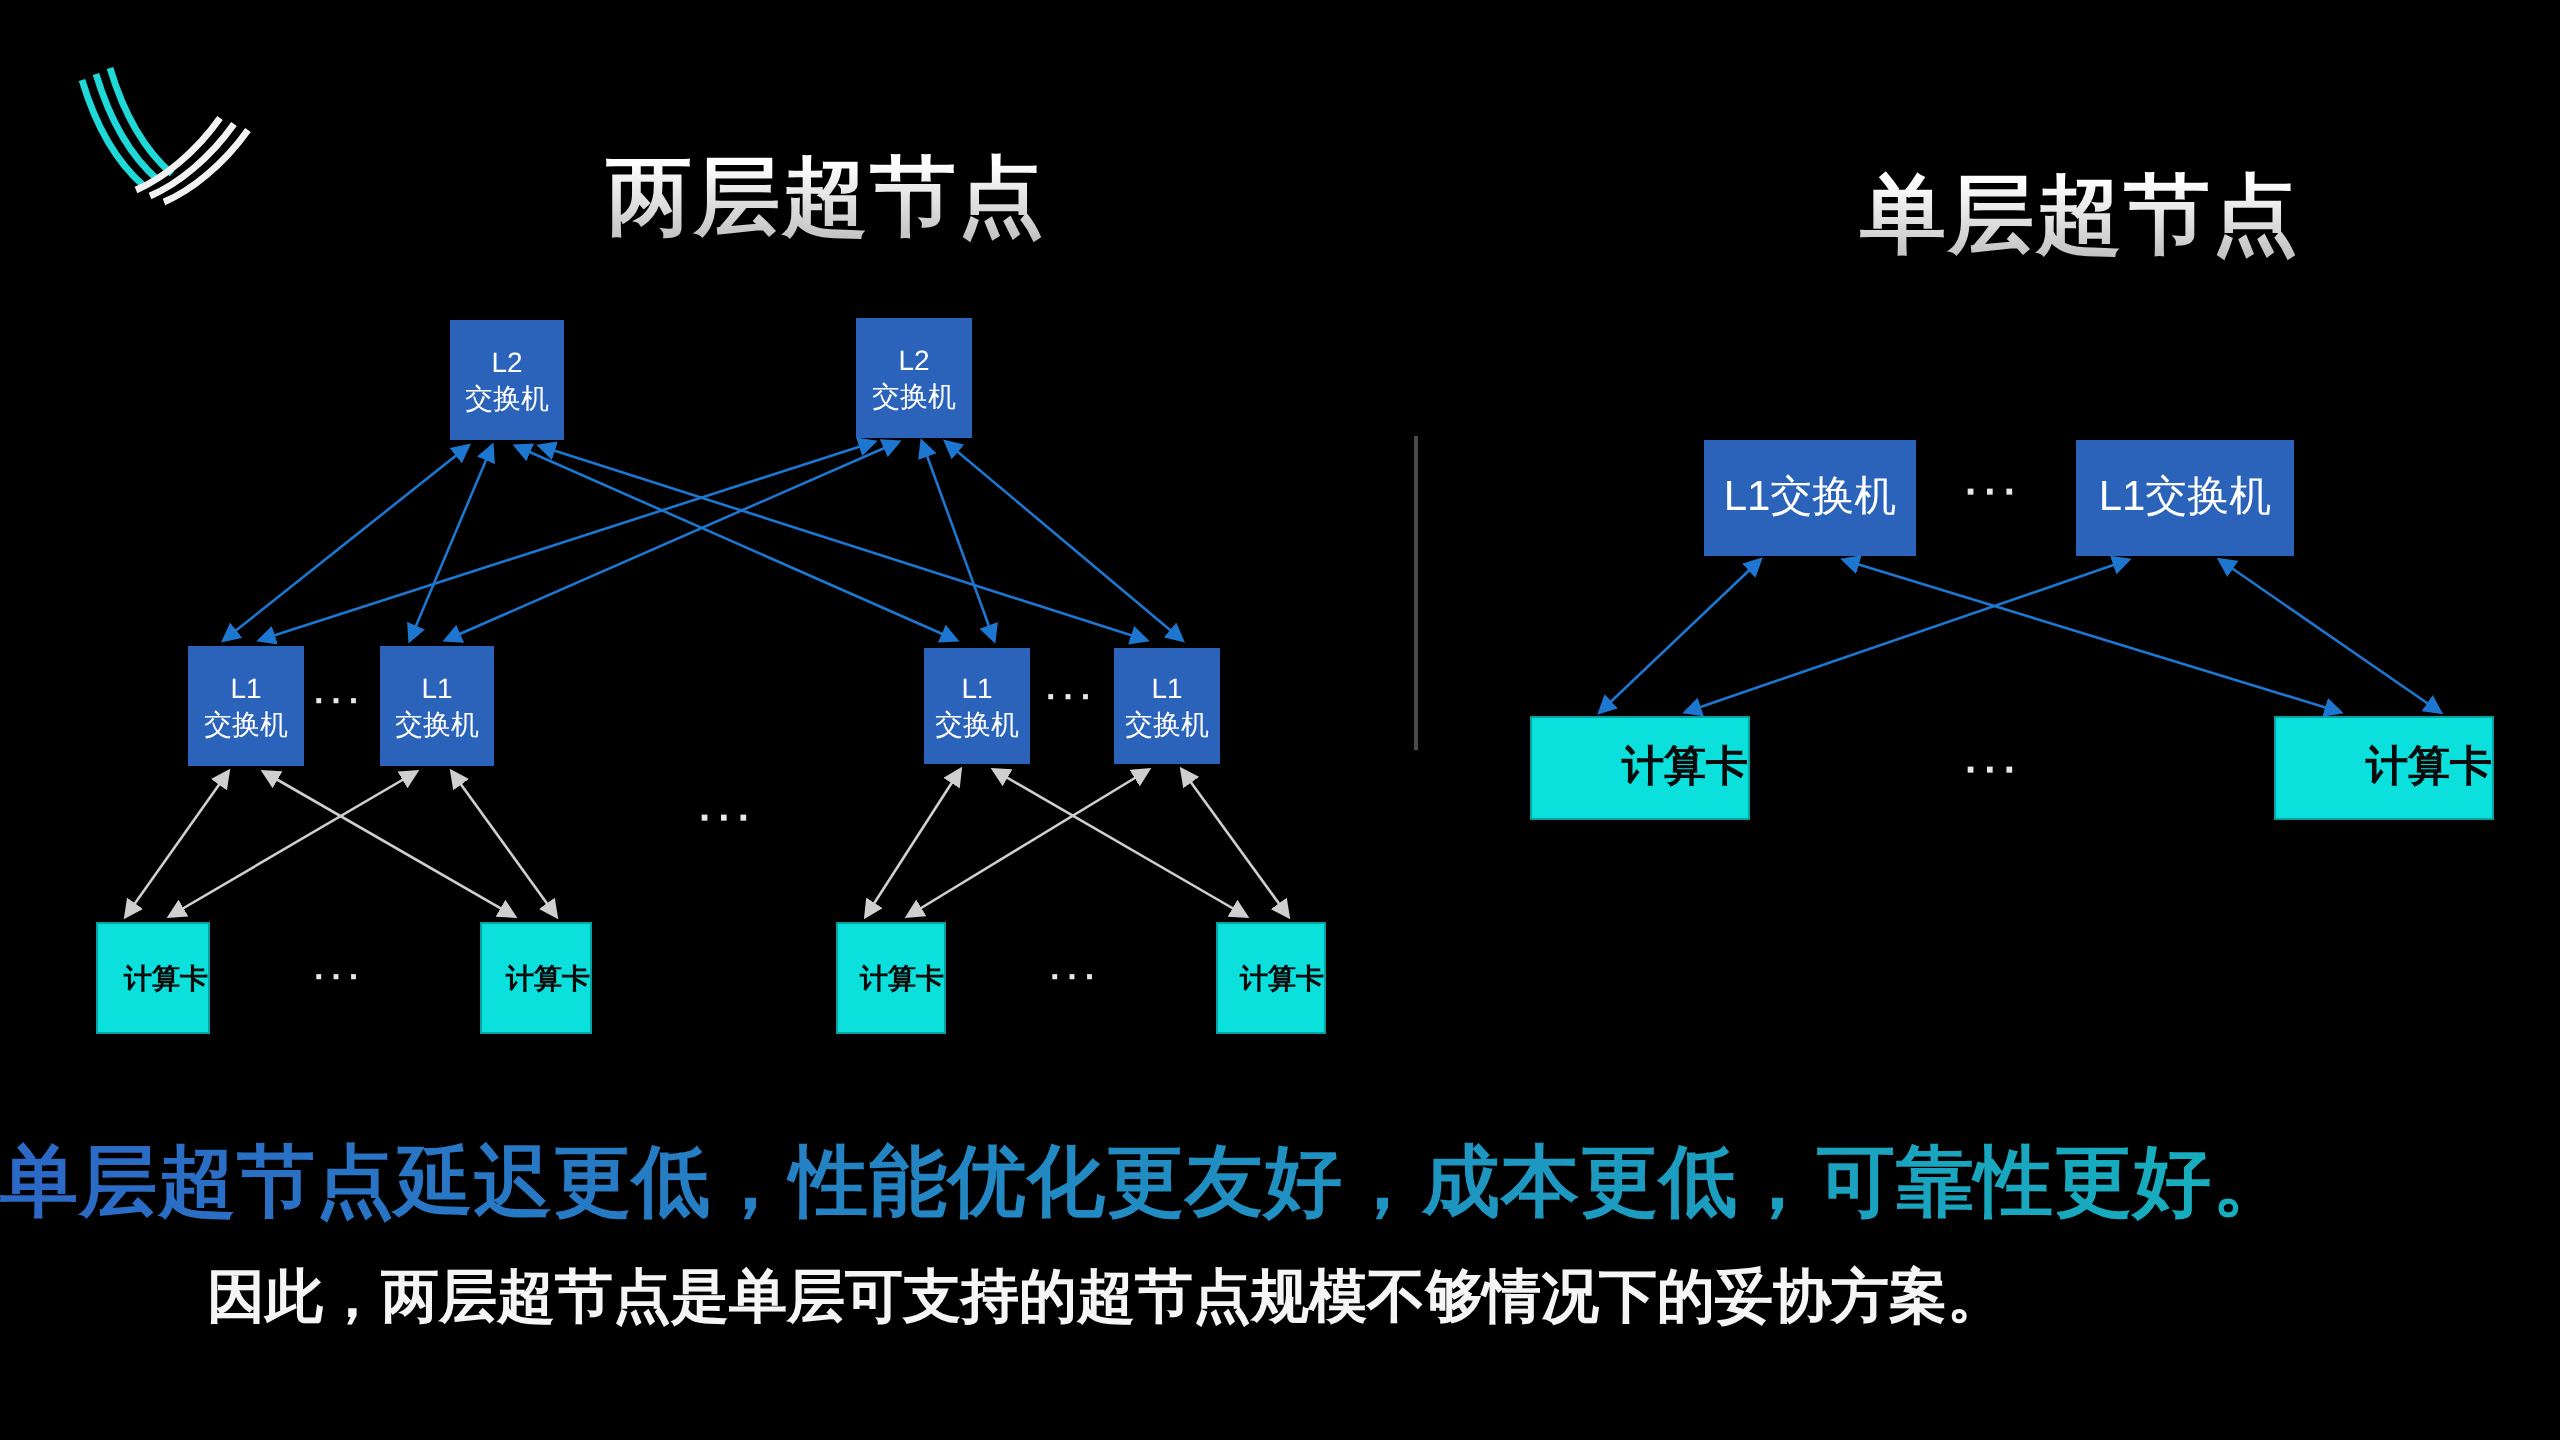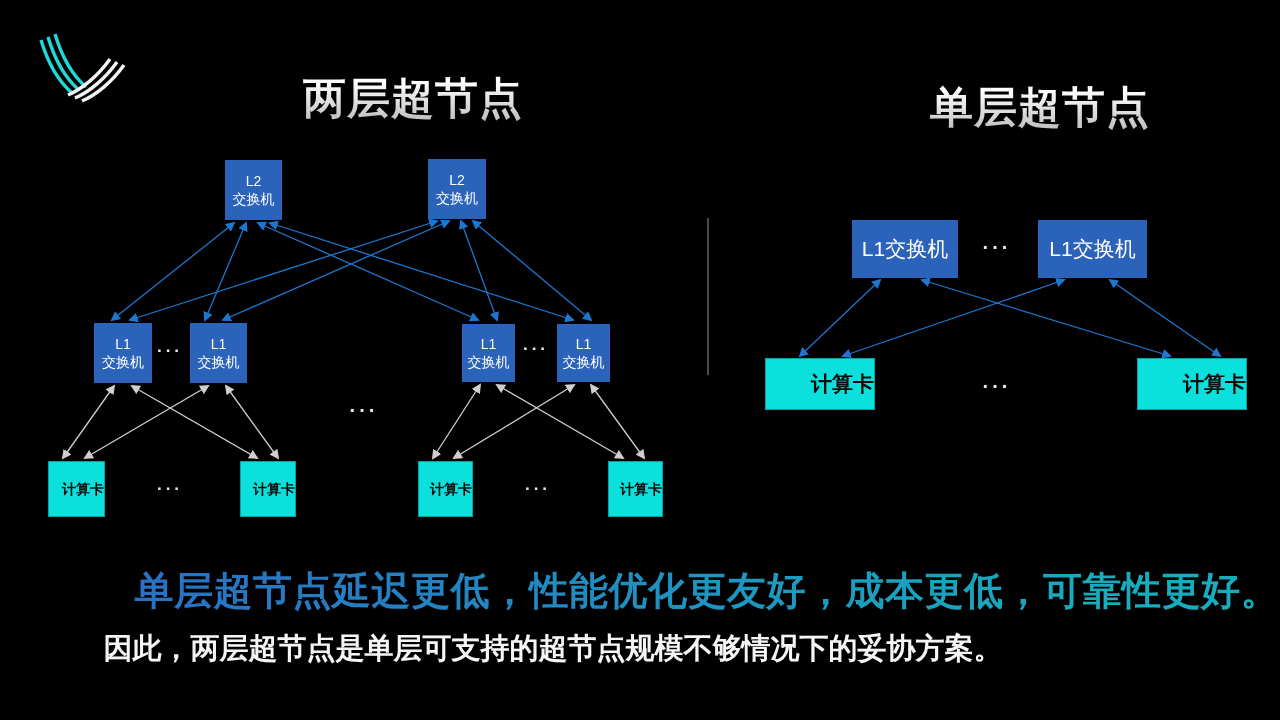--- a/index.html
+++ b/index.html
@@ -26,21 +26,21 @@
   .node.switch{background:var(--switch,#2b62ba);color:var(--switch-text,#fff);}
   .node.card{background:var(--card,#0ce0dc);color:var(--card-text,#0b0b0b);font-weight:600;
     border:1px solid rgba(6,110,115,.55);justify-content:flex-end;}
   .node-label{line-height:1.3;}
   .dots{
     position:absolute;transform:translate(-50%,-50%);
     color:var(--dots,#e8e8e8);font-weight:700;letter-spacing:3px;white-space:nowrap;
   }
   .divider{position:absolute;width:2px;background:var(--divider,#4a4a4a);}
   .highlight{
-    position:absolute;left:0;top:564px;width:1280px;text-align:right;
+    position:absolute;left:0;top:564px;width:1280px;text-align:left;
     font-size:39px;font-weight:900;letter-spacing:.5px;white-space:nowrap;
     background-image:linear-gradient(90deg,var(--hl-from,#2c68c6) 0%,var(--hl-to,#17acbe) 85%);
     -webkit-background-clip:text;background-clip:text;
     -webkit-text-fill-color:transparent;
   }
   .note{
     position:absolute;left:0;top:629px;width:1106px;text-align:center;
     font-size:29px;font-weight:700;color:var(--note,#f5f5f5);white-space:nowrap;
   }
 </style>

